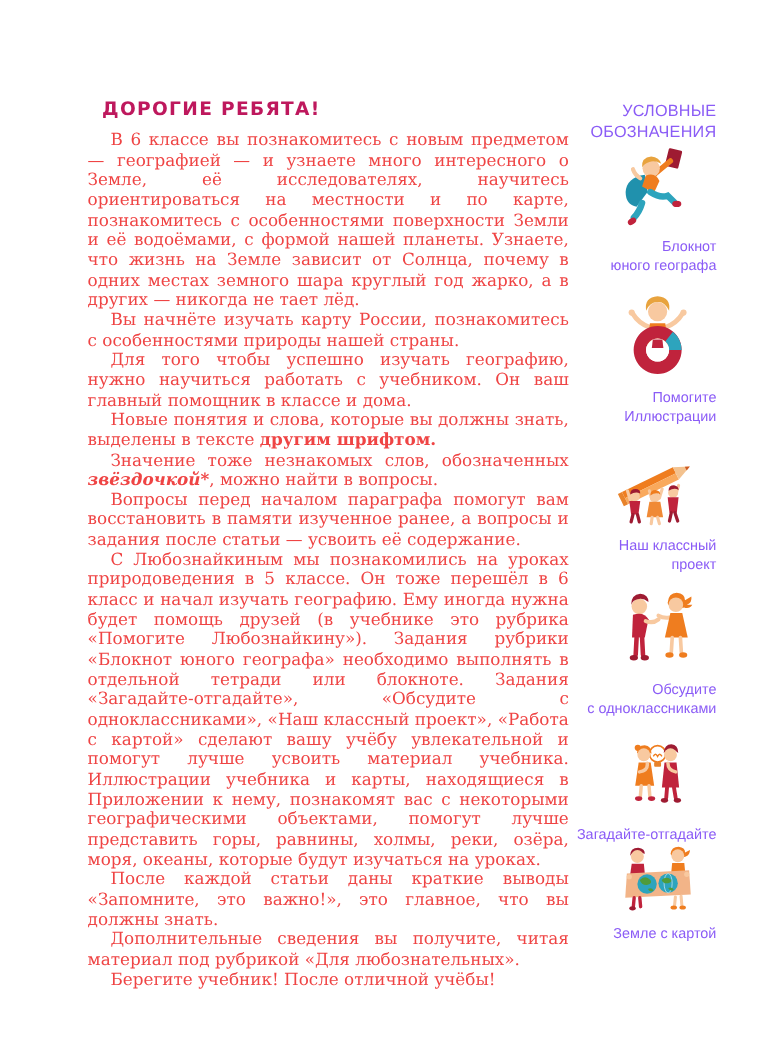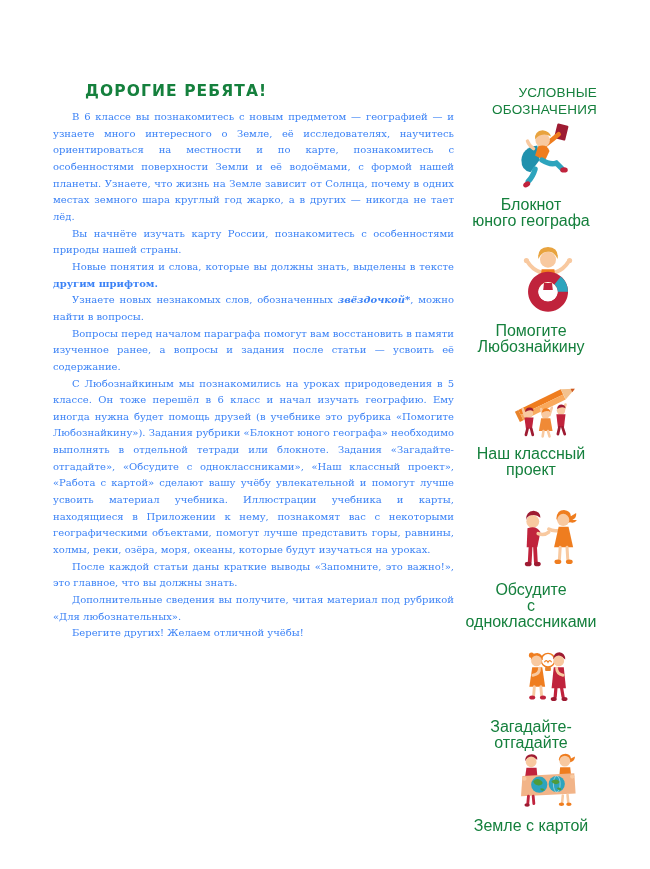--- a/index.html
+++ b/index.html
@@ -1,54 +1,55 @@
 <!DOCTYPE html>
 <html lang="ru"><head>
 <meta charset="utf-8">
 <style>
   html,body{margin:0;padding:0;background:#ffffff;}
   .page{position:relative;width:650px;height:869px;background:#ffffff;overflow:hidden;
         font-family:"DejaVu Serif",serif;}
   .page-title{position:absolute;left:85px;top:82px;
         font-family:"DejaVu Sans",sans-serif;font-weight:bold;font-size:15.5px;
-        letter-spacing:1.1px;color:#15803d;white-space:nowrap;}
-  .body-col{position:absolute;left:53px;top:109px;width:401px;
-        font-size:10px;line-height:16.65px;color:#3b82f6;text-align:justify;}
+        letter-spacing:1.1px;color:#be185d;white-space:nowrap;}
+  .body-col{position:absolute;left:73px;top:109px;width:401px;
+        font-size:14px;line-height:16.65px;color:#ef4444;text-align:justify;}
   .body-col p{margin:0;text-indent:19px;}
   .run-b{font-weight:bold;}
   .run-bi{font-weight:bold;font-style:italic;}
   .sidebar{position:absolute;left:465px;top:84px;width:133px;
-        font-family:"Liberation Sans","DejaVu Sans",sans-serif;color:#15803d;}
+        font-family:"Liberation Sans","DejaVu Sans",sans-serif;color:#8b5cf6;}
   .sidebar-title{font-size:13.5px;line-height:17px;text-align:right;
         white-space:pre-line;margin:0 1px 4px 0;letter-spacing:.2px;}
   .legend-item{margin-bottom:0;}
   .legend-art{text-align:center;padding-left:32px;}
   .legend-art svg{display:block;margin:0 auto;}
-  .legend-caption{display:block;font-size:16px;line-height:16px;text-align:center;
+  .legend-caption{display:block;font-size:12px;line-height:16px;text-align:right;
         white-space:pre-line;margin:5px 1px 0 0;}
-  .mb14{margin-bottom:14px;} .mb16{margin-bottom:16px;} .mb13{margin-bottom:29px;}
+  .mb14{margin-bottom:14px;} .mb16{margin-bottom:16px;} .mb13{margin-bottom:13px;}
   .mb18{margin-bottom:18px;} .mb20{}
 </style>
 </head>
 <body>
 
 <div class="page">
 
   <div class="page-title">ДОРОГИЕ РЕБЯТА!</div>
 
   <div class="body-col">
     <p><span>В 6 классе вы познакомитесь с новым предметом — географией — и узнаете много интересного о Земле, её исследователях, научитесь ориентироваться на местности и по карте, познакомитесь с особенностями поверхности Земли и её водоёмами, с формой нашей планеты. Узнаете, что жизнь на Земле зависит от Солнца, почему в одних местах земного шара круглый год жарко, а в других — никогда не тает лёд.</span></p>
     <p><span>Вы начнёте изучать карту России, познакомитесь с особенностями природы нашей страны.</span></p>
+    <p><span>Для того чтобы успешно изучать географию, нужно научиться работать с учебником. Он ваш главный помощник в классе и дома.</span></p>
     <p><span>Новые понятия и слова, которые вы должны знать, выделены в тексте </span><span class="run-b">другим шрифтом.</span></p>
-    <p><span>Узнаете новых незнакомых слов, обозначенных </span><span class="run-bi">звёздочкой*</span><span>, можно найти в вопросы.</span></p>
+    <p><span>Значение тоже незнакомых слов, обозначенных </span><span class="run-bi">звёздочкой*</span><span>, можно найти в вопросы.</span></p>
     <p><span>Вопросы перед началом параграфа помогут вам восстановить в памяти изученное ранее, а вопросы и задания после статьи — усвоить её содержание.</span></p>
     <p><span>С Любознайкиным мы познакомились на уроках природоведения в 5 классе. Он тоже перешёл в 6 класс и начал изучать географию. Ему иногда нужна будет помощь друзей (в учебнике это рубрика «Помогите Любознайкину»). Задания рубрики «Блокнот юного географа» необходимо выполнять в отдельной тетради или блокноте. Задания «Загадайте-отгадайте», «Обсудите с одноклассниками», «Наш классный проект», «Работа с картой» сделают вашу учёбу увлекательной и помогут лучше усвоить материал учебника. Иллюстрации учебника и карты, находящиеся в Приложении к нему, познакомят вас с некоторыми географическими объектами, помогут лучше представить горы, равнины, холмы, реки, озёра, моря, океаны, которые будут изучаться на уроках.</span></p>
     <p><span>После каждой статьи даны краткие выводы «Запомните, это важно!», это главное, что вы должны знать.</span></p>
     <p><span>Дополнительные сведения вы получите, читая материал под рубрикой «Для любознательных».</span></p>
-    <p><span>Берегите других! Желаем отличной учёбы!</span></p>
+    <p><span>Берегите учебник! После отличной учёбы!</span></p>
   </div>
 
   <div class="sidebar">
     <div class="sidebar-title">УСЛОВНЫЕ
 ОБОЗНАЧЕНИЯ</div>
 
     <div class="legend-item mb14">
       <div class="legend-art">
         <svg viewBox="0 0 100 92" width="78" height="70" aria-hidden="true">
           <rect x="60" y="3" width="15" height="20" rx="1.5" fill="#9e1b32" transform="rotate(14 67 13)"></rect>
@@ -78,21 +79,21 @@
           <path d="M42 32 L58 32 L61 56 L39 56 Z" fill="#ef7d1f"></path>
           <circle cx="50" cy="20" r="10" fill="#f8c9a0"></circle>
           <path d="M38 19 Q36 5 50 4 Q64 5 62 19 Q57 9 50 10 Q42 10 38 19 Z" fill="#e8a33e"></path>
           <path d="M50 35 A25 25 0 1 0 50.1 35 Z M50 48 A12 12 0 1 1 49.9 48 Z" fill="#c0233c" fill-rule="evenodd"></path>
           <path d="M66 41 A25 25 0 0 1 75 60 L62 60 A12 12 0 0 0 58 51 Z" fill="#2da4bd"></path>
           <circle cx="50" cy="60" r="12" fill="#ffffff"></circle>
           <path d="M45 49 L55 49 L56 58 L44 58 Z" fill="#c0233c"></path>
         </svg>
       </div>
       <span class="legend-caption">Помогите
-Любознайкину</span>
+Иллюстрации</span>
     </div>
 
     <div class="legend-item mb13">
       <div class="legend-art">
         <svg viewBox="0 0 100 92" width="78" height="70" aria-hidden="true">
           <g transform="rotate(-26 50 40)">
             <rect x="10" y="33" width="62" height="7.5" fill="#ef7d1f"></rect>
             <rect x="10" y="40.5" width="62" height="7.5" fill="#f9a95c"></rect>
             <polygon points="72,33 89,40.5 72,48" fill="#f3c28f"></polygon>
             <polygon points="84,38.2 89,40.5 84,43" fill="#cf5a22"></polygon>

